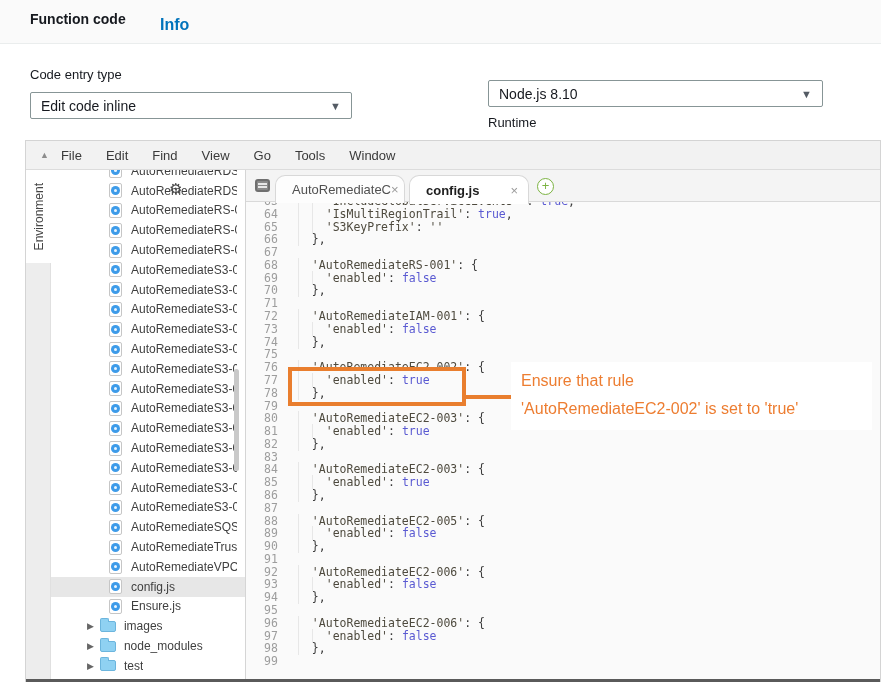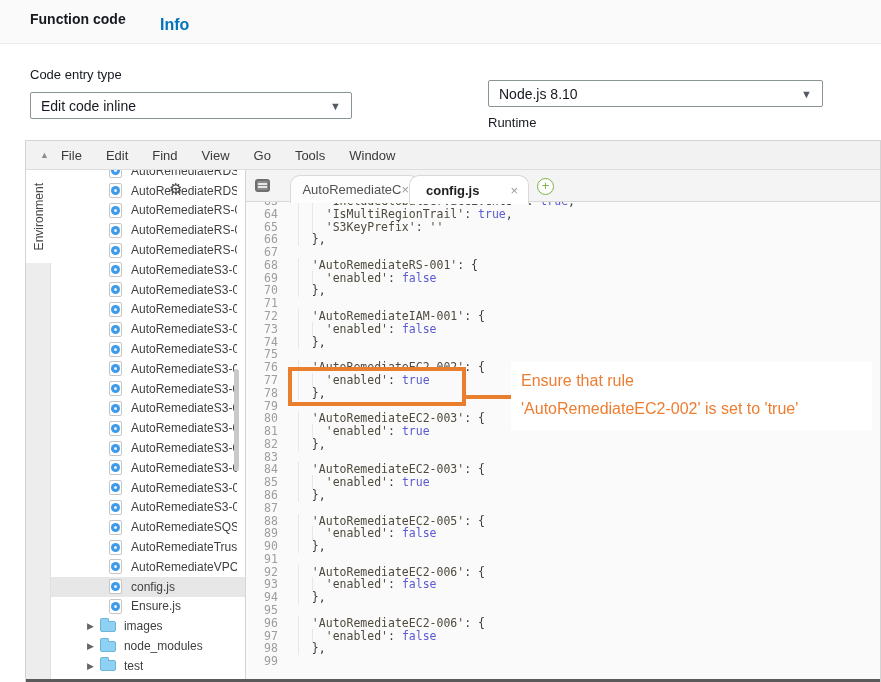--- a/index.html
+++ b/index.html
@@ -44,21 +44,21 @@
   .folder-ico::before { content:''; position:absolute; left:-1px; top:-4px; width:7px; height:3px; background:#8fd1f2; border:1px solid #6cb5dd; border-bottom:none; border-radius:2px 2px 0 0; }
   .gear { position:absolute; left:118px; top:10px; font-size:15px; color:#4a4a4a; z-index:3; }
   .tree-scroll { position:absolute; left:183px; top:199px; width:5px; height:102px; background:#c9c9c9; border-radius:3px; cursor:pointer; }
 
   
   .editor { position:absolute; left:220px; top:29px; right:0; bottom:0; background:#fafafa; }
   .tabbar { position:absolute; left:0; top:0; right:0; height:32px; background:#f4f4f4; border-bottom:1px solid #d9d9d9; z-index:4; }
   .tablist-icon { position:absolute; left:9px; top:9px; width:15px; height:13px; border:2px solid #6f6f6f; border-radius:3px; background:#8a8a8a; cursor:pointer; }
   .tablist-icon::after { content:''; position:absolute; left:1px; top:2px; right:1px; height:1.5px; background:#e8e8e8; box-shadow:0 3px 0 #e8e8e8; }
   .tab { position:absolute; top:5px; height:28px; display:flex; align-items:center; padding:0 10px 0 16px; border:1px solid #d8d8d8; border-bottom:none; border-radius:10px 10px 0 0; font-size:13px; cursor:pointer; }
-  .tab.inactive { left:44px; width:130px; background:#fdfdfd; color:#515151;justify-content:flex-end; }
+  .tab.inactive { left:29px; width:130px; background:#fdfdfd; color:#515151; }
   .tab.active { left:163px; width:120px; background:#ffffff; color:#1d1d1d; font-weight:bold; z-index:5; height:29px; }
   .tab .x { margin-left:auto; color:#9a9a9a; font-size:13px; font-weight:normal; }
   .add-tab { position:absolute; left:291px; top:8px; width:17px; height:17px; border:1.5px solid #7cb342; border-radius:50%; color:#7cb342; font-size:13px; line-height:14px; text-align:center; cursor:pointer; background:#fff; }
 
   .code { position:absolute; left:0; top:32px; right:0; bottom:0; overflow:hidden; }
   .gutter, .srccode { font-family:"DejaVu Sans Mono", monospace; font-size:11.5px; line-height:12.78px; white-space:pre; }
   .gutter { position:absolute; left:12px; top:-7px; width:30px; padding-right:4px; text-align:center; color:#9d9d9d; }
   .srccode { position:absolute; left:32px; top:-7px; color:#3c3c3c;padding-left:20px; }
   .srccode .str { color:#4e4a3e; }
   .srccode .bool { color:#5a5ad2; }

